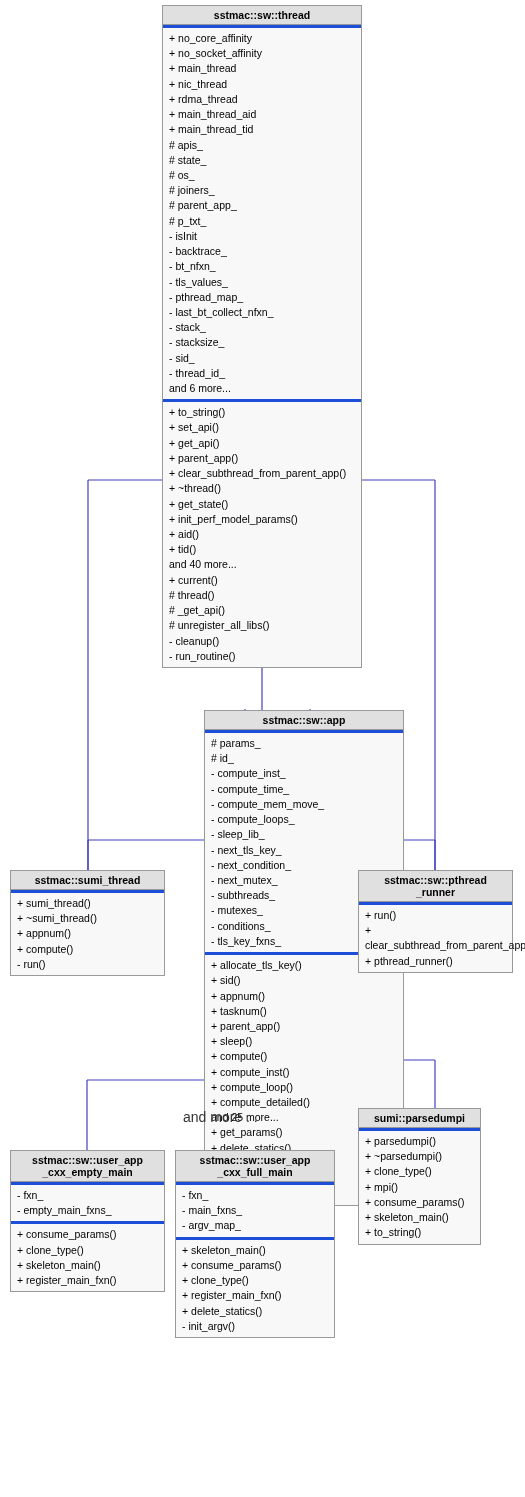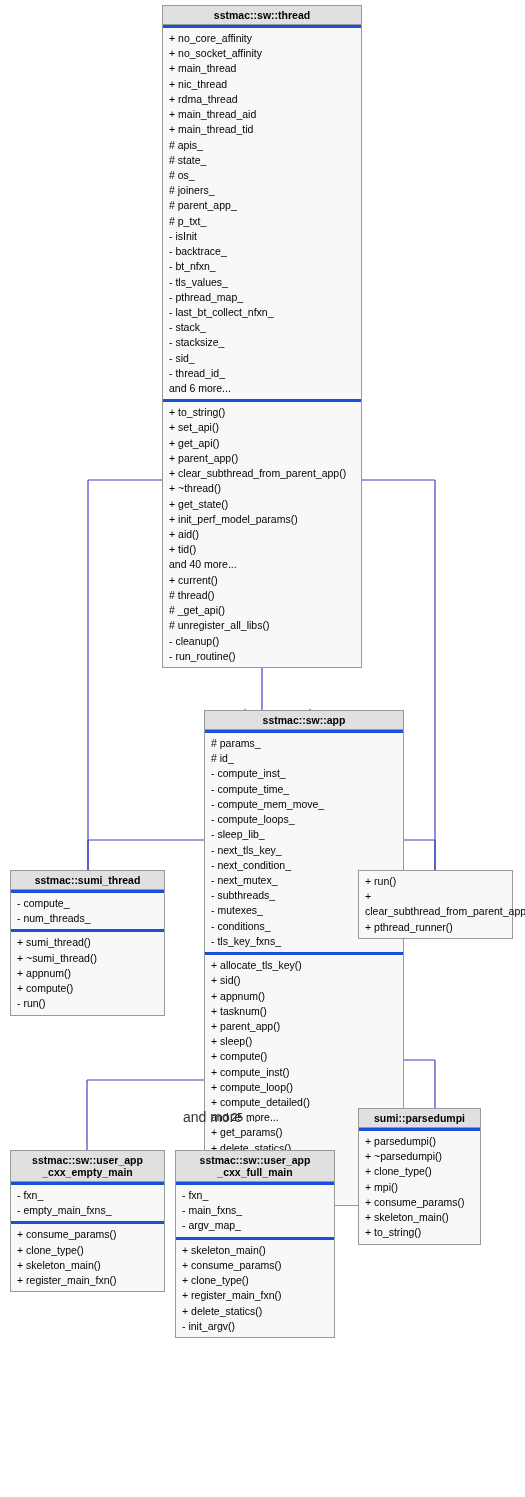--- a/index.html
+++ b/index.html
@@ -173,33 +173,30 @@
       <div>+ delete_statics()</div>
       <div># app()</div>
       <div># _get_api()</div>
       <div># init_mem_lib()</div>
     </div>
   </div>
 
   <div class="uml-box" style="left:10px; top:870px; width:155px;">
     <div class="title-bar">sstmac::sumi_thread</div>
     <div class="section">
-      <div>- compute_</div>
-      <div>- num_threads_</div>
-    </div>
-    <div class="section">
       <div>+ sumi_thread()</div>
       <div>+ ~sumi_thread()</div>
       <div>+ appnum()</div>
       <div>+ compute()</div>
       <div>- run()</div>
     </div>
   </div>
 
   <div class="uml-box" style="left:358px; top:870px; width:155px;">
+    <div class="title-bar">sstmac::sw::pthread<br>_runner</div>
     <div class="section">
       <div>+ run()</div>
       <div>+ clear_subthread_from_parent_app()</div>
       <div>+ pthread_runner()</div>
     </div>
   </div>
 
   <div class="uml-box" style="left:10px; top:1150px; width:155px;">
     <div class="title-bar">sstmac::sw::user_app<br>_cxx_empty_main</div>
     <div class="section">

